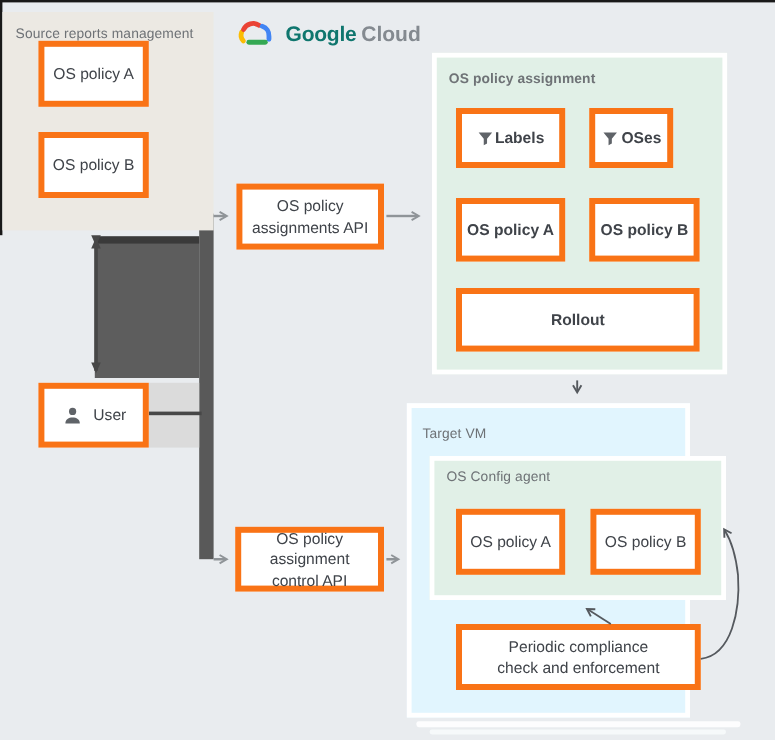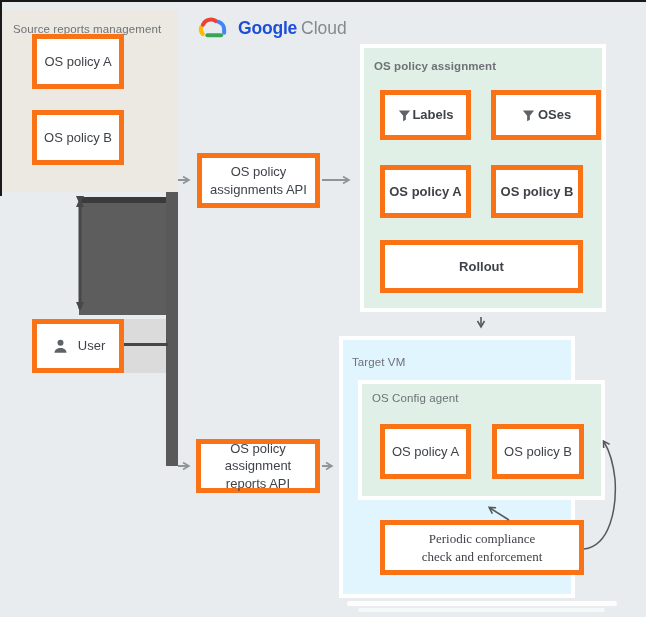--- a/index.html
+++ b/index.html
@@ -28,29 +28,29 @@
 
   
   .scm{left:2px;top:10px;width:176px;height:182px;background:#ece9e3;}
   .scm .group-title{left:11px;top:13px;}
   .scm-a{left:32px;top:34px;width:92px;height:55px;}
   .scm-b{left:32px;top:110px;width:92px;height:55px;}
 
   
   .logo{left:196px;top:14px;height:28px;display:flex;align-items:center;gap:9px;}
   .logo-text{font-size:17.5px;white-space:nowrap;}
-  .logo-google{color:#1d4ed8;font-weight:700;letter-spacing:-.2px;}
-  .logo-cloud{color:#848a90;font-weight:400;margin-left:4px;}
+  .logo-google{color:#0f766e;font-weight:700;letter-spacing:-.2px;}
+  .logo-cloud{color:#848a90;font-weight:700;margin-left:4px;}
 
   
   .groupbox{position:absolute;border:4px solid #ffffff;box-sizing:border-box;}
   .assign{left:360px;top:44px;width:246px;height:268px;background:#e1f0e7;font-weight:bold;}
   .assign .group-title{left:10px;top:12px;}
   .b-labels{left:16px;top:42px;width:91px;height:50px;}
-  .b-oses{left:127px;top:42px;width:110px;height:50px;gap:2px;}
+  .b-oses{left:127px;top:42px;width:70px;height:50px;gap:2px;}
   .b-pa{left:16px;top:117px;width:91px;height:53px;}
   .b-pb{left:127px;top:117px;width:92px;height:53px;}
   .b-rollout{left:16px;top:192px;width:203px;height:53px;}
 
   
   .api1{left:197px;top:153px;width:123px;height:55px;padding:0 6px;}
   .api2{left:196px;top:439px;width:124px;height:54px;padding:0 15px;}
 
   
   .blob{left:79px;top:197px;width:87px;height:118px;background:#5d5d5d;}
@@ -62,21 +62,21 @@
   
   .user-box{left:32px;top:319px;width:92px;height:54px;gap:8px;}
 
   
   .tvm{left:339px;top:336px;width:236px;height:262px;background:#e1f5fe;}
   .tvm .group-title{left:9px;top:16px;}
   .agent{left:15px;top:40px;width:247px;height:120px;background:#e1f0e7;border:4px solid #fff;box-sizing:border-box;position:absolute;}
   .agent .group-title{left:10px;top:8px;}
   .a-pa{left:18px;top:40px;width:91px;height:55px;}
   .a-pb{left:130px;top:40px;width:92px;height:55px;}
-  .periodic{left:37px;top:180px;width:204px;height:55px;padding:0 28px;font-family:Liberation Serif, serif;}
+  .periodic{left:37px;top:180px;width:204px;height:55px;padding:0 28px;}
 
   
   .bar1{left:347px;top:601px;width:270px;height:5px;background:#fdfdfe;border-radius:2px;}
   .bar2{left:358px;top:608px;width:247px;height:4px;background:#f6f9fa;border-radius:2px;}
 
   .icon{display:inline-flex;flex:none;}
   svg{display:block;}
   #arrow-layer{position:absolute;left:0;top:0;pointer-events:none;}
 </style>
 </head>
@@ -141,21 +141,21 @@
     </div>
     <div class="node b-rollout">
       <span>Rollout</span>
     </div>
   </div>
 
   <div class="node api1">
     <span>OS policy assignments API</span>
   </div>
   <div class="node api2">
-    <span>OS policy assignment reports API</span>
+    <span>OS policy assignment control API</span>
   </div>
 
   <div class="node user-box">
     <span class="icon">
       <svg width="19" height="19" viewBox="0 0 24 24">
         <circle cx="12" cy="7.4" r="3.8" fill="#5f6368"></circle>
         <path d="M4.4,20 c0-4.2 3.5-6.2 7.6-6.2 s7.6,2 7.6,6.2 Z" fill="#5f6368"></path>
       </svg>
     </span>
     <span>User</span>

